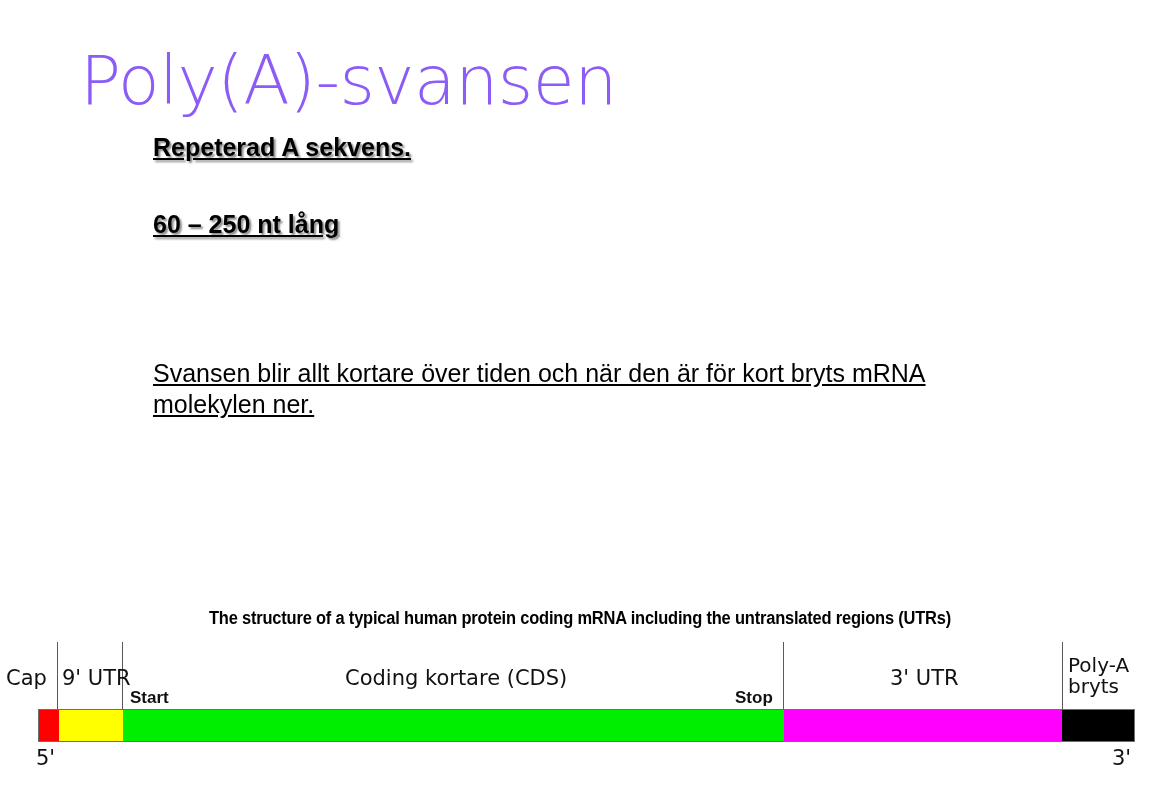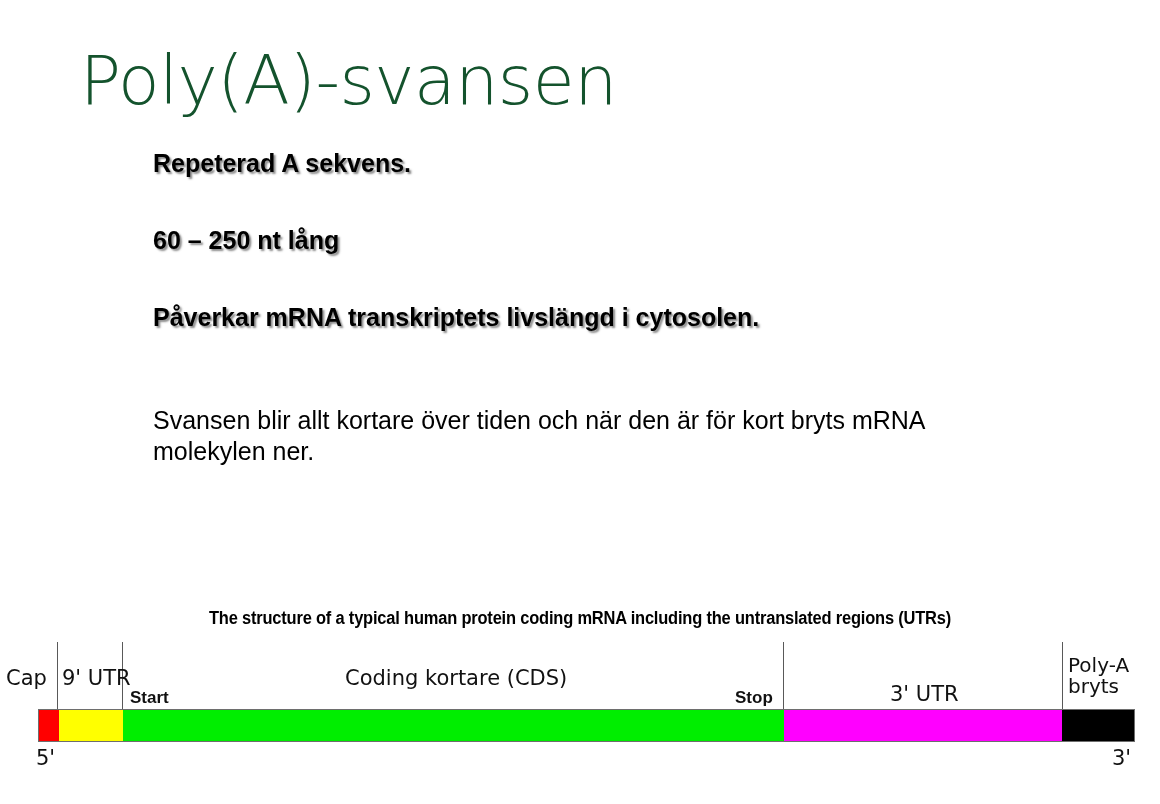--- a/index.html
+++ b/index.html
@@ -19,30 +19,31 @@
   
   #slide-title {
     position: absolute;
     left: 80px;
     top: 44px;
     font-family: "DejaVu Sans", sans-serif;
     font-weight: 300;
     font-size: 68px;
     line-height: 1.1;
     letter-spacing: -0.5px;
-    color: #14532d;
+    color: #8b5cf6;
     white-space: nowrap;
   }
 
   
   #body-block {
     position: absolute;
     left: 153px;
-    top: 148px;
+    top: 132px;
     width: 900px;
+    text-decoration: underline;
   }
   .body-line {
     font-family: "Liberation Sans", sans-serif;
     font-size: 25px;
     line-height: 31px;
     color: #000000;
     white-space: nowrap;
   }
   .body-line.strong {
     font-weight: bold;
@@ -132,21 +133,20 @@
 <div id="body-block">
 
   <div class="body-line strong">Repeterad A sekvens.</div>
 
   <div class="spacer-sm"></div>
 
   <div class="body-line strong">60 – 250 nt lång</div>
 
   <div class="spacer-sm"></div>
 
-  <div class="body-line strong">Påverkar mRNA transkriptets livslängd i cytosolen.</div>
 
   <div class="spacer-md"></div>
 
 
   <div class="spacer-md"></div>
 
   <div class="body-line wrap">Svansen blir allt kortare över tiden och när den är för kort bryts mRNA molekylen ner.</div>
 </div>
 
 <div id="mrna-figure">
@@ -161,21 +161,21 @@
   <div class="seg-label" style="left:6px; top:68px;">Cap</div>
 
   <div class="seg-label" style="left:62px; top:68px;">9' UTR</div>
 
   <div class="seg-label small" style="left:130px; top:90px;">Start</div>
 
   <div class="seg-label" style="left:345px; top:68px;">Coding kortare (CDS)</div>
 
   <div class="seg-label small" style="left:735px; top:90px;">Stop</div>
 
-  <div class="seg-label" style="left:890px; top:68px;margin-top:16px;">3' UTR</div>
+  <div class="seg-label" style="left:890px; top:68px;">3' UTR</div>
 
   <div class="seg-label two-line" style="left:1068px; top:57px;">
     <div>Poly-A</div>
     <div>bryts</div>
   </div>
 
   <div id="mrna-bar">
     <div class="seg" style="background: rgb(255, 0, 0); width: 1.8%;"></div>
     <div class="seg" style="background: rgb(255, 255, 0); width: 5.9%;"></div>
     <div class="seg" style="background: rgb(0, 238, 0); width: 60.3%;"></div>

